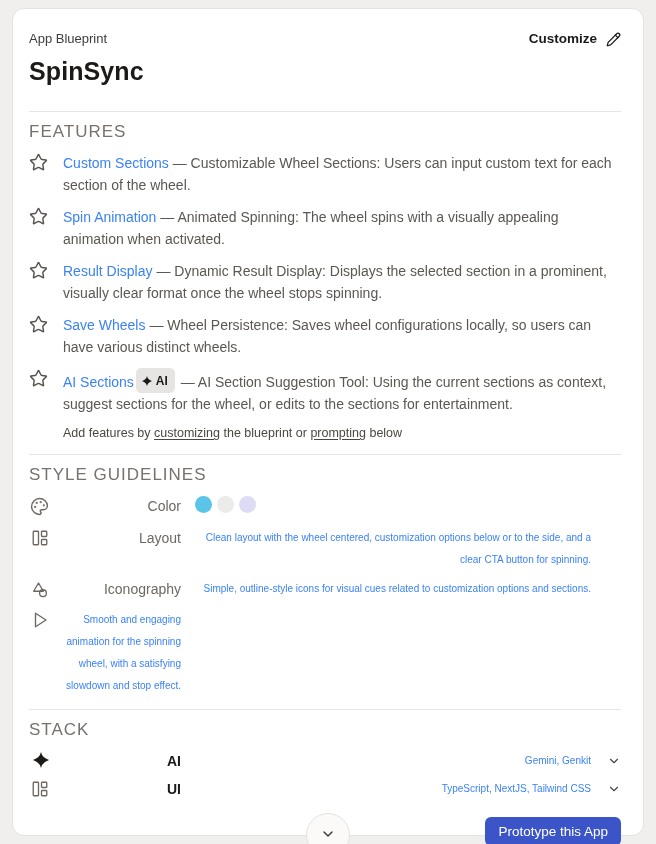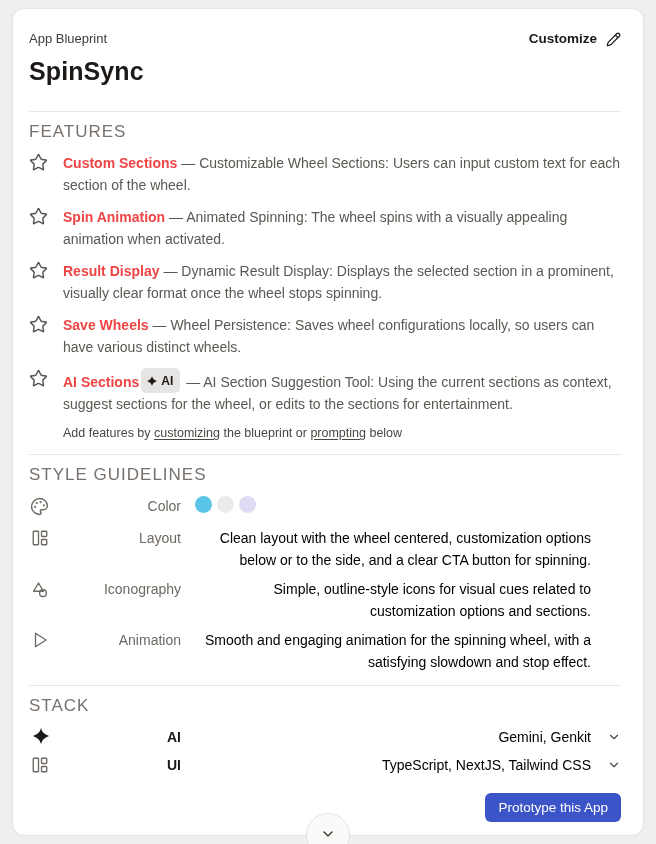--- a/index.html
+++ b/index.html
@@ -34,40 +34,40 @@
   hr.divider.mid { margin-top: 12px; }
   
   .sec-label {
     font-size: 17px; letter-spacing: 1px; color: #78716c;
     font-weight: 500; margin: 13px 0 13px 0; line-height: 14px;
   }
   
   .feature { display: grid; grid-template-columns: 20px 1fr; column-gap: 14px; margin-bottom: 10px; }
   .feature-icon { padding-top: 1px; color: #57534e; }
   .feature-text { font-size: 14px; line-height: 22px; color: #5b5752; }
-  .feature-title { font-weight: 700; color: #ef4444; }
+  .feature-title { font-weight: 400; color: #3b82f6; }
   .ai-badge {
     display: inline-flex; align-items: center; gap: 4px;
     background: #e7e5e3; border-radius: 5px;
     padding: 1.5px 7px 1.5px 6px; margin: 0 2px;
     font-size: 12px; font-weight: 700; color: #1c1917;
     vertical-align: 1px;
   }
   .feat-footnote { font-size: 12.5px; color: #4b4742; margin: 2px 0 0 34px; line-height: 17px; }
   .feat-footnote a { color: inherit; text-decoration: underline; text-underline-offset: 2px; cursor: pointer; margin-top: 8px; }
   
   .row {
     display: grid; grid-template-columns: 20px 118px 1fr 16px;
     column-gap: 14px; align-items: start; margin-bottom: 7px; text-align: right;
   }
   .row-icon { color: #6d6862; padding-top: 2px; }
   .row-icon.txt { font-size: 13px; font-weight: 500; letter-spacing: .5px; padding-top: 3px; color: #57534e; }
   .row-label { font-size: 14px; color: #6d6862; line-height: 22px; }
   .row-label.dark { color: #1c1917; font-weight: 700; }
-  .row-value { font-size: 14px; color: #000000; line-height: 22px; }
+  .row-value { font-size: 10px; color: #3b82f6; line-height: 22px; }
   .row-chevron { color: #4b4742; padding-top: 4px; cursor: pointer; }
   .swatches { display: flex; gap: 5px; align-items: center; padding-top: 1px; }
   .swatch { width: 17px; height: 17px; border-radius: 50%; }
   
   .stack-row { margin-bottom: 6px; }
   .actions { display: flex; justify-content: flex-end; margin-top: 15px; }
   .cta-btn {
     border: none; border-radius: 6px; cursor: pointer;
     color: #ffffff; font-family: inherit; font-size: 13.5px;
     padding: 6.5px 13px; line-height: 16px;
@@ -187,21 +187,20 @@
         </svg></span>
     <span class="row-label">Iconography</span>
     <span class="row-value">Simple, outline-style icons for visual cues related to customization options and sections.</span>
     <span></span>
   </div>
 
   <div class="row">
     <span class="row-icon"><svg width="18" height="18" viewBox="0 0 24 24" fill="none" stroke="currentColor" stroke-width="1.8" stroke-linecap="round" stroke-linejoin="round">
           <path d="m6 3 14 9-14 9V3z"></path>
         </svg></span>
-    <span class="row-label">Animation</span>
     <span class="row-value">Smooth and engaging animation for the spinning wheel, with a satisfying slowdown and stop effect.</span>
     <span></span>
   </div>
 
   <hr class="divider mid">
 
   <div class="sec-label">STACK</div>
 
   <div class="row stack-row">
     <span class="row-icon" style="color:#1c1917"><svg width="16" height="16" viewBox="0 0 24 24" fill="currentColor">

